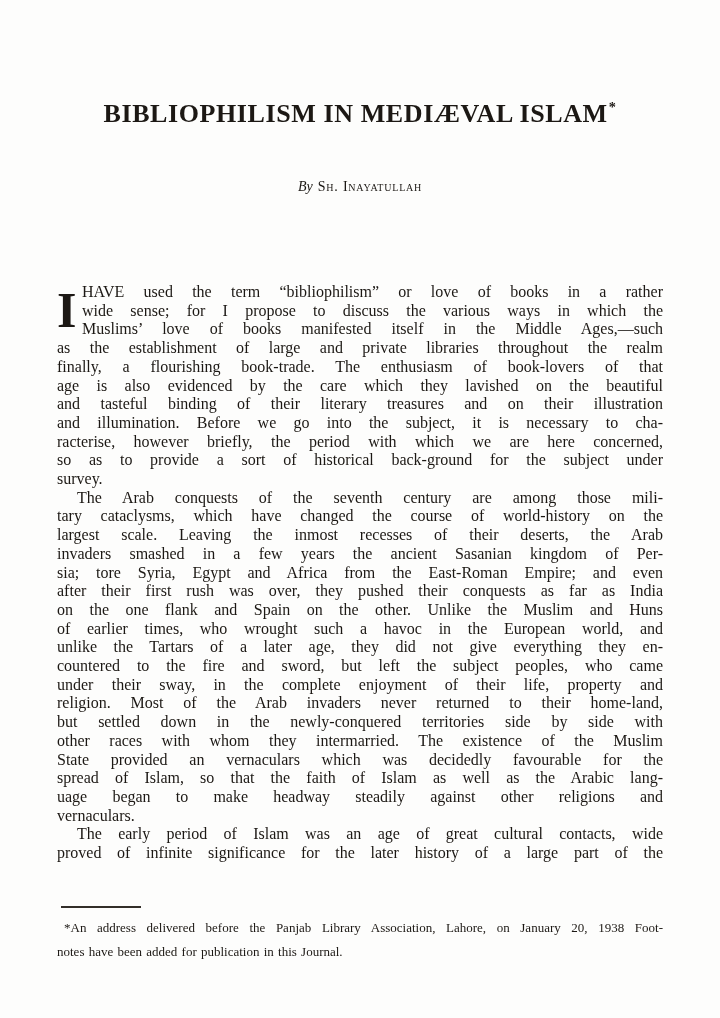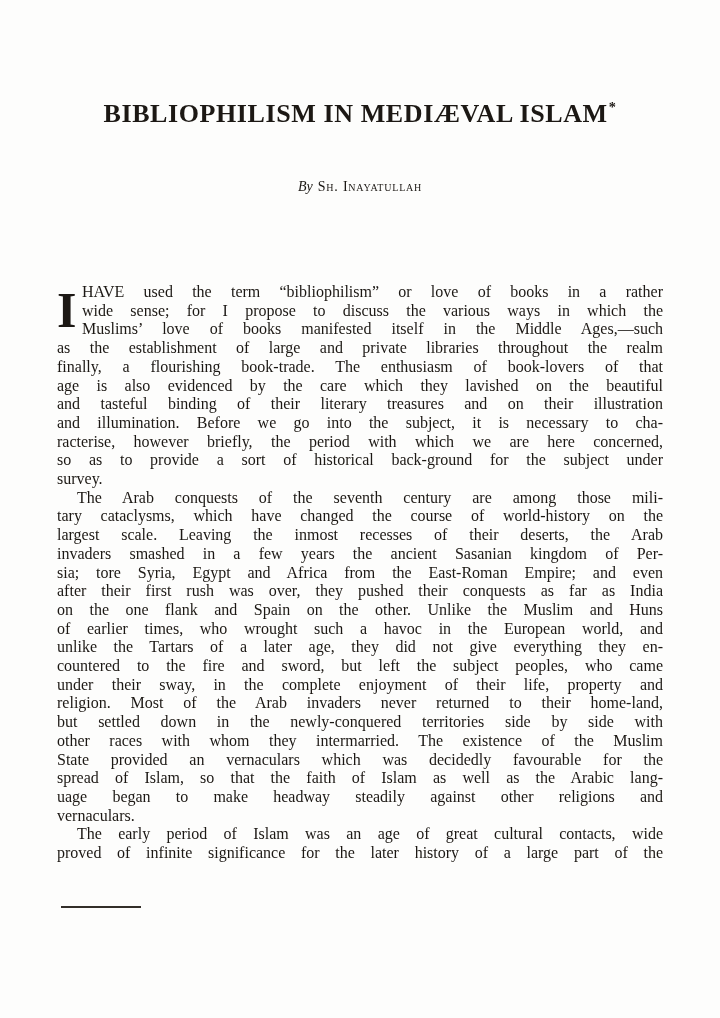--- a/index.html
+++ b/index.html
@@ -127,14 +127,20 @@
         <div class="line">vernaculars.</div>
       </div>
       <div class="para">
         <div class="line jl first-indent">The early period of Islam was an age of great cultural contacts, wide</div>
         <div class="line jl">proved of infinite significance for the later history of a large part of the</div>
       </div>
     </div>
 
   <div class="footnote-rule"></div>
 
+  <div class="footnote" id="footnote-container">
+      <div class="para">
+        <div class="line jl first-indent">*An address delivered before the Panjab Library Association, Lahore, on January 20, 1938 Foot-</div>
+        <div class="line">notes have been added for publication in this Journal.</div>
+      </div>
+    </div>
 
 </div>
 
 </body></html>

